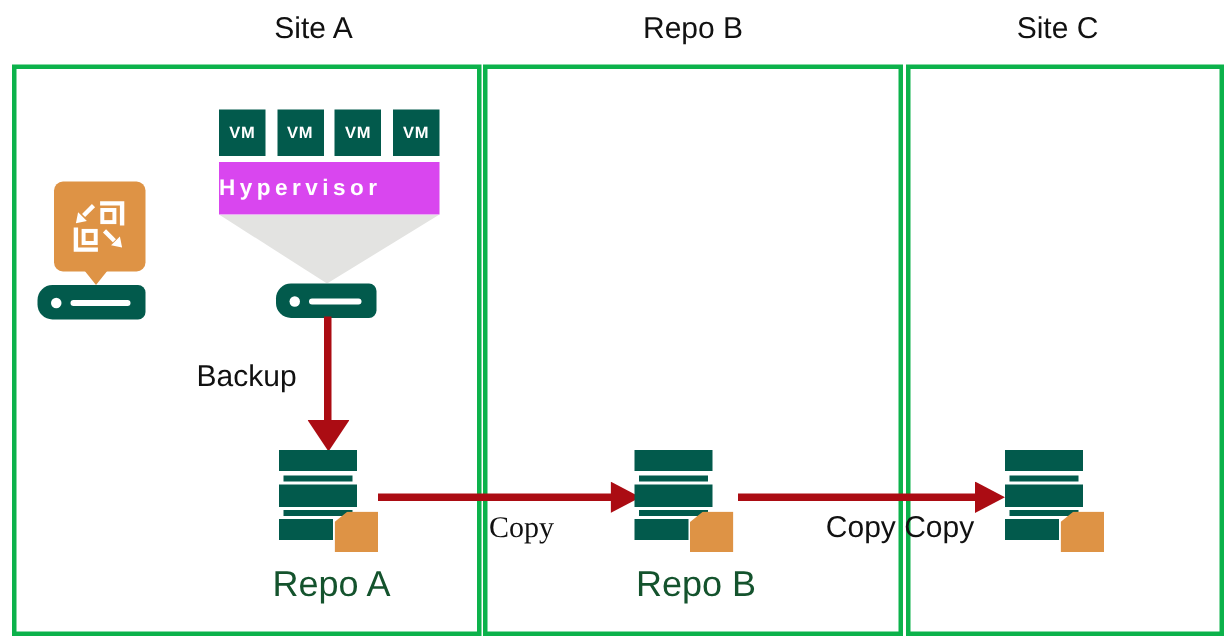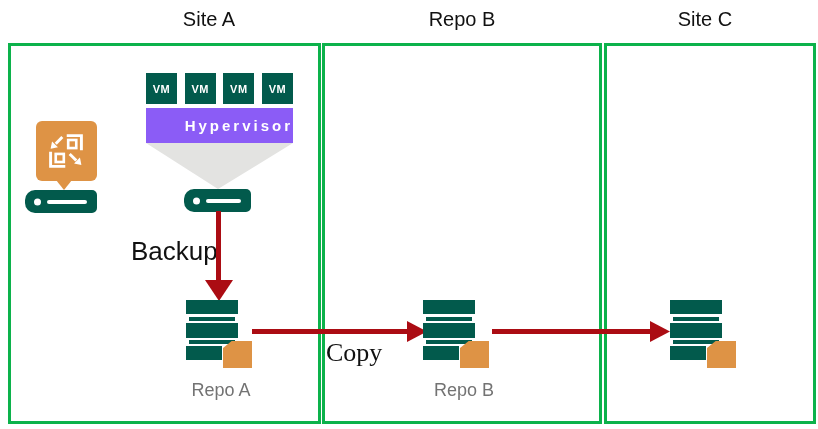--- a/index.html
+++ b/index.html
@@ -12,21 +12,21 @@
   .box-b{left:322px;top:43px;width:280px;height:381px;}
   .box-c{left:604px;top:43px;width:212px;height:381px;}
 
   .site-label{position:absolute;top:8px;transform:translateX(-50%);font-size:20px;line-height:22px;color:#111;white-space:nowrap;}
   .sl-a{left:165px;margin-left:44px;} .sl-b{left:462px;} .sl-c{left:705px;}
 
   
   .vm-row{position:absolute;left:146px;top:73px;width:147px;height:31px;display:flex;justify-content:space-between;}
   .vm{width:31px;height:31px;background:#025a4c;display:flex;align-items:center;justify-content:center;}
   .vm span{color:#fff;font-weight:bold;font-size:11px;letter-spacing:0.5px;}
-  .hypervisor{position:absolute;left:146px;top:108px;width:147px;height:35px;background:#8b5cf6;display:flex;align-items:center;justify-content:flex-end;}
+  .hypervisor{position:absolute;left:146px;top:108px;width:147px;height:35px;background:#d946ef;display:flex;align-items:center;justify-content:flex-start;}
   .hypervisor span{color:#fff;font-weight:bold;font-size:15px;letter-spacing:3px;}
   .funnel{position:absolute;left:146px;top:143px;width:147px;height:46px;background:#e3e3e1;clip-path:polygon(0 0,100% 0,49% 100%);}
 
   
   .server{position:absolute;background:#025a4c;border-radius:10px 5px 5px 10px;}
   .server::before{content:"";position:absolute;left:9px;top:50%;transform:translateY(-50%);width:7px;height:7px;background:#fff;border-radius:50%;}
   .server::after{content:"";position:absolute;left:22px;right:10px;top:50%;transform:translateY(-50%);height:4px;background:#fff;border-radius:2px;}
   .srv-proxy{left:184px;top:189px;width:67px;height:23px;}
   .srv-left{left:25px;top:190px;width:72px;height:23px;}
 
@@ -37,37 +37,37 @@
 
   
   .arrow-line{position:absolute;background:#ab0c13;}
   .backup-line{left:216px;top:211px;width:5px;height:70px;}
   .backup-head{position:absolute;left:205px;top:280px;width:28px;height:21px;background:#ab0c13;clip-path:polygon(0 0,100% 0,50% 100%);}
   .copy1-line{left:252px;top:329px;width:156px;height:5px;}
   .copy1-head{position:absolute;left:407px;top:321px;width:20px;height:21px;background:#ab0c13;clip-path:polygon(0 0,0 100%,100% 50%);}
   .copy2-line{left:492px;top:329px;width:159px;height:5px;}
   .copy2-head{position:absolute;left:650px;top:321px;width:20px;height:21px;background:#ab0c13;clip-path:polygon(0 0,0 100%,100% 50%);}
 
-  .flow-label{position:absolute;font-size:26px;line-height:21px;color:#111;white-space:nowrap;}
+  .flow-label{position:absolute;font-size:20px;line-height:21px;color:#111;white-space:nowrap;}
   .lbl-backup{left:131px;top:241px;}
   .lbl-copy1{left:326px;top:342px;font-family:Liberation Serif, serif;}
   .lbl-copy2{left:600px;top:342px;transform:translateX(-50%);}
 
   
   .repo{position:absolute;width:66px;height:68px;}
   .repo-a{left:186px;top:300px;} .repo-b{left:423px;top:300px;} .repo-c{left:670px;top:300px;}
   .repo .bar{position:absolute;background:#025a4c;}
   .repo .b1{left:0;top:0;width:52px;height:14px;}
   .repo .b2{left:3px;top:17px;width:46px;height:4px;}
   .repo .b3{left:0;top:23px;width:52px;height:15px;}
   .repo .b4{left:3px;top:40px;width:46px;height:4px;}
   .repo .b5{left:0;top:46px;width:36px;height:14px;}
   .repo .folder{position:absolute;left:37px;top:41px;width:29px;height:27px;background:#de9345;clip-path:polygon(0 26%,30% 0,100% 0,100% 100%,0 100%);}
 
-  .repo-label{position:absolute;top:379px;transform:translateX(-50%);font-size:18px;line-height:22px;color:#737373;white-space:nowrap;}
+  .repo-label{position:absolute;top:379px;transform:translateX(-50%);font-size:24px;line-height:22px;color:#14532d;white-space:nowrap;}
   .rl-a{left:221px;} .rl-b{left:464px;} .rl-c{left:707px;}
 </style>
 </head>
 <body>
 
 <div class="canvas">
 
   <div class="site-label sl-a">Site A</div>
   <div class="site-label sl-b">Repo B</div>
   <div class="site-label sl-c">Site C</div>
@@ -135,20 +135,21 @@
     <div class="bar b2"></div>
     <div class="bar b3"></div>
     <div class="bar b4"></div>
     <div class="bar b5"></div>
     <div class="folder"></div>
   </div>
   <div class="repo-label rl-b">Repo B</div>
 
   <div class="arrow-line copy2-line"></div>
   <div class="copy2-head"></div>
+  <div class="flow-label lbl-copy2">Copy Copy</div>
 
   <div class="repo repo-c">
     <div class="bar b1"></div>
     <div class="bar b2"></div>
     <div class="bar b3"></div>
     <div class="bar b4"></div>
     <div class="bar b5"></div>
     <div class="folder"></div>
   </div>
 

